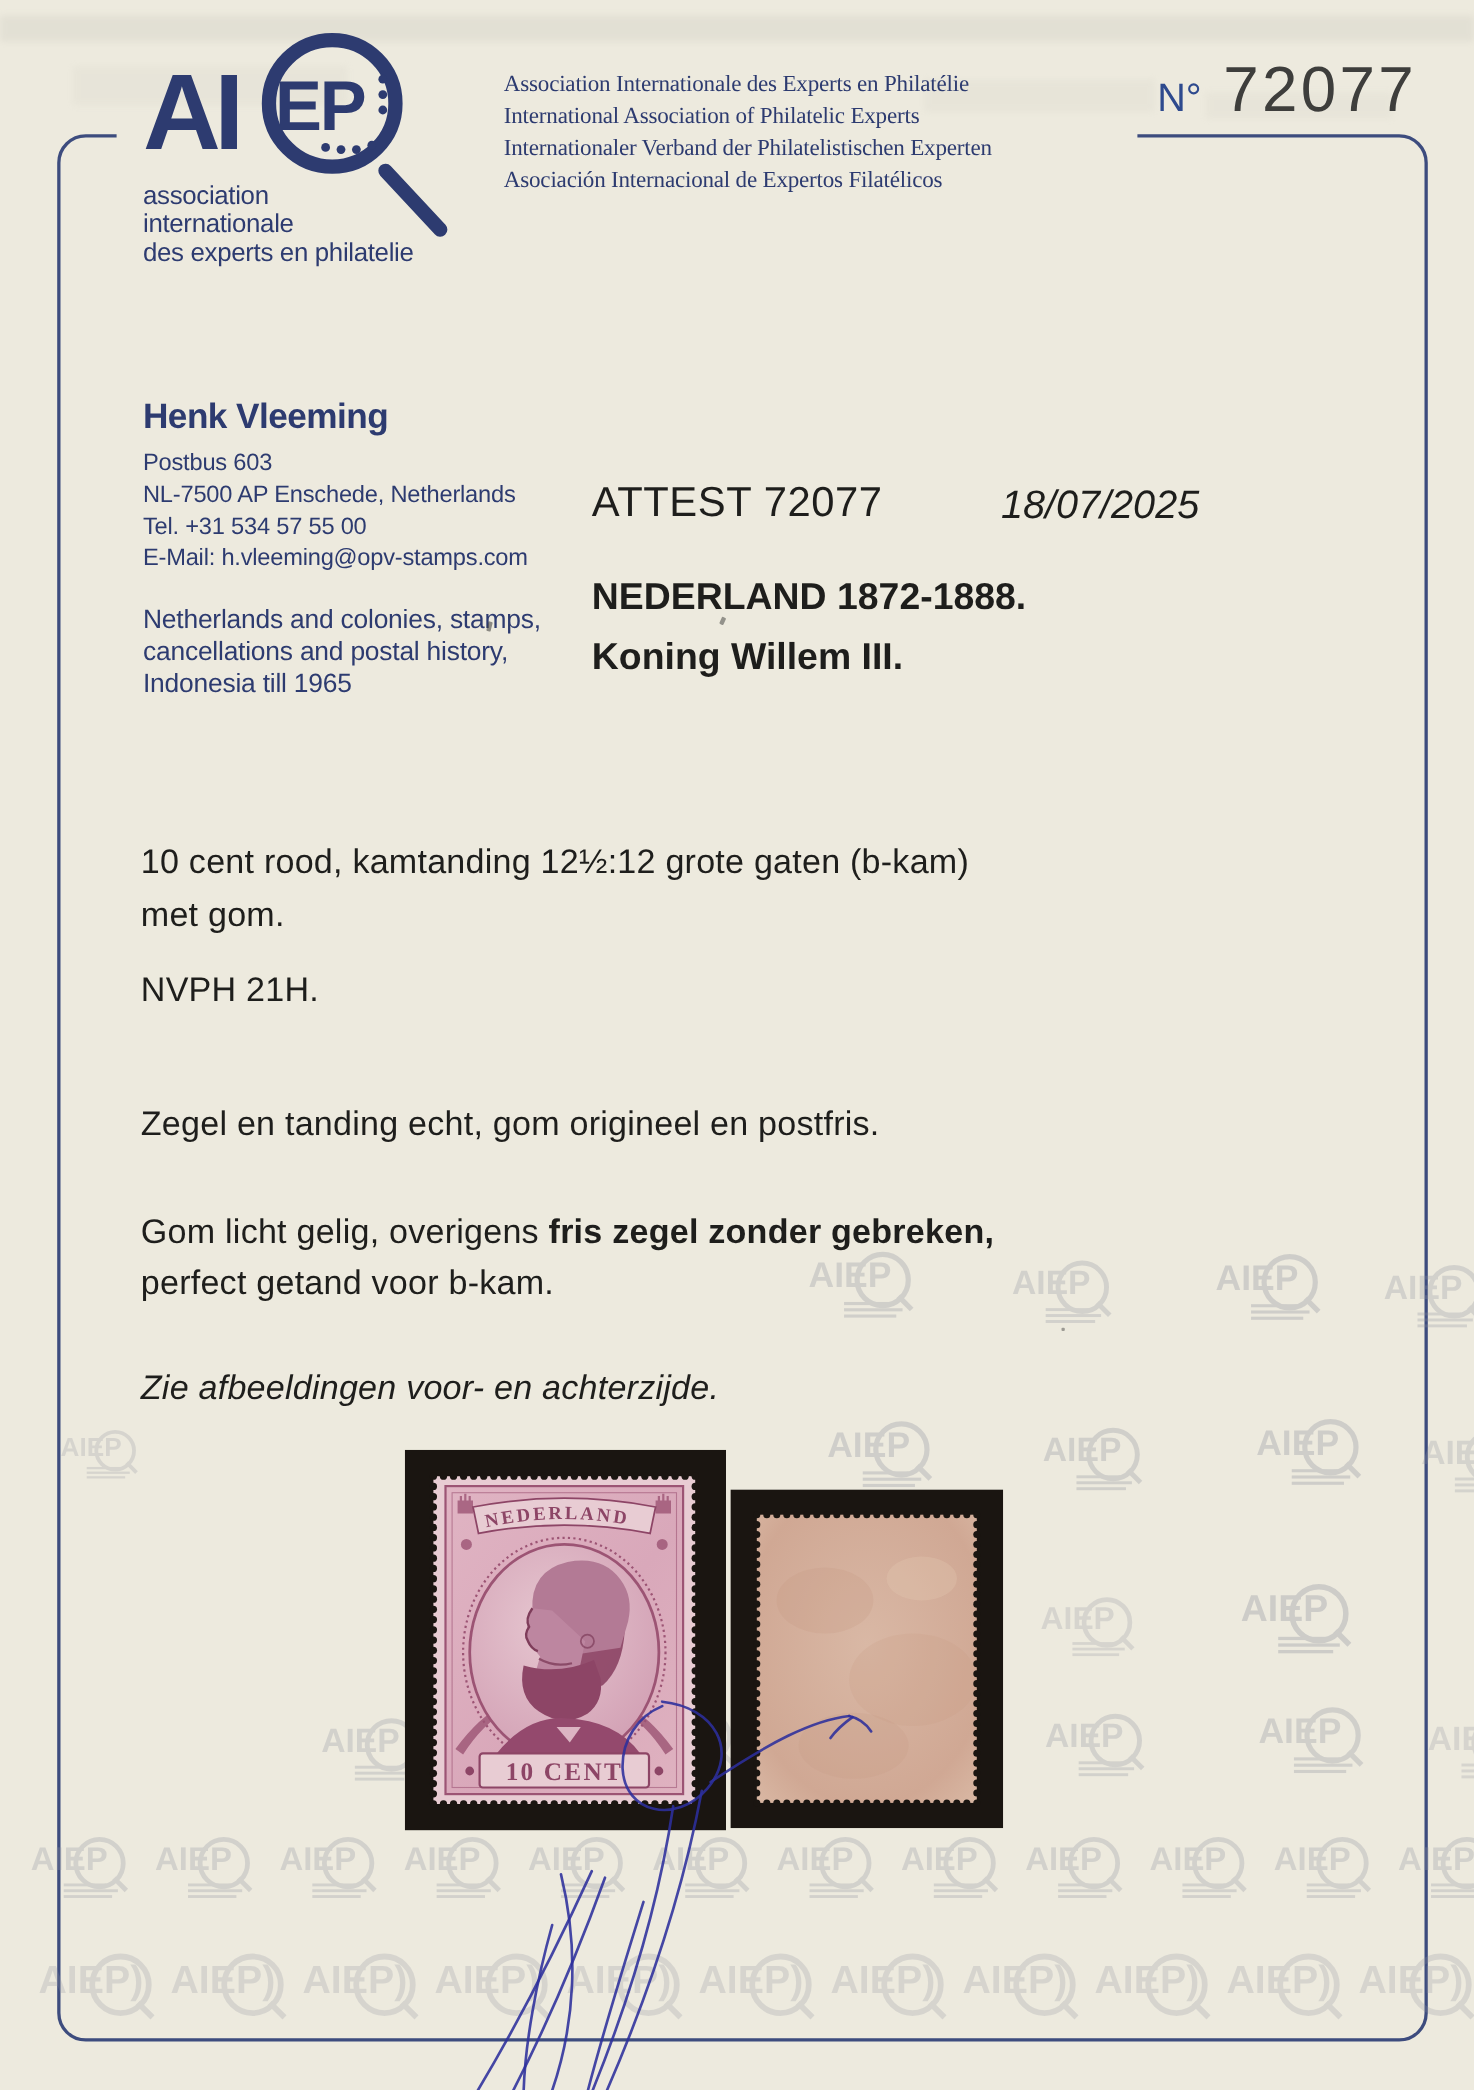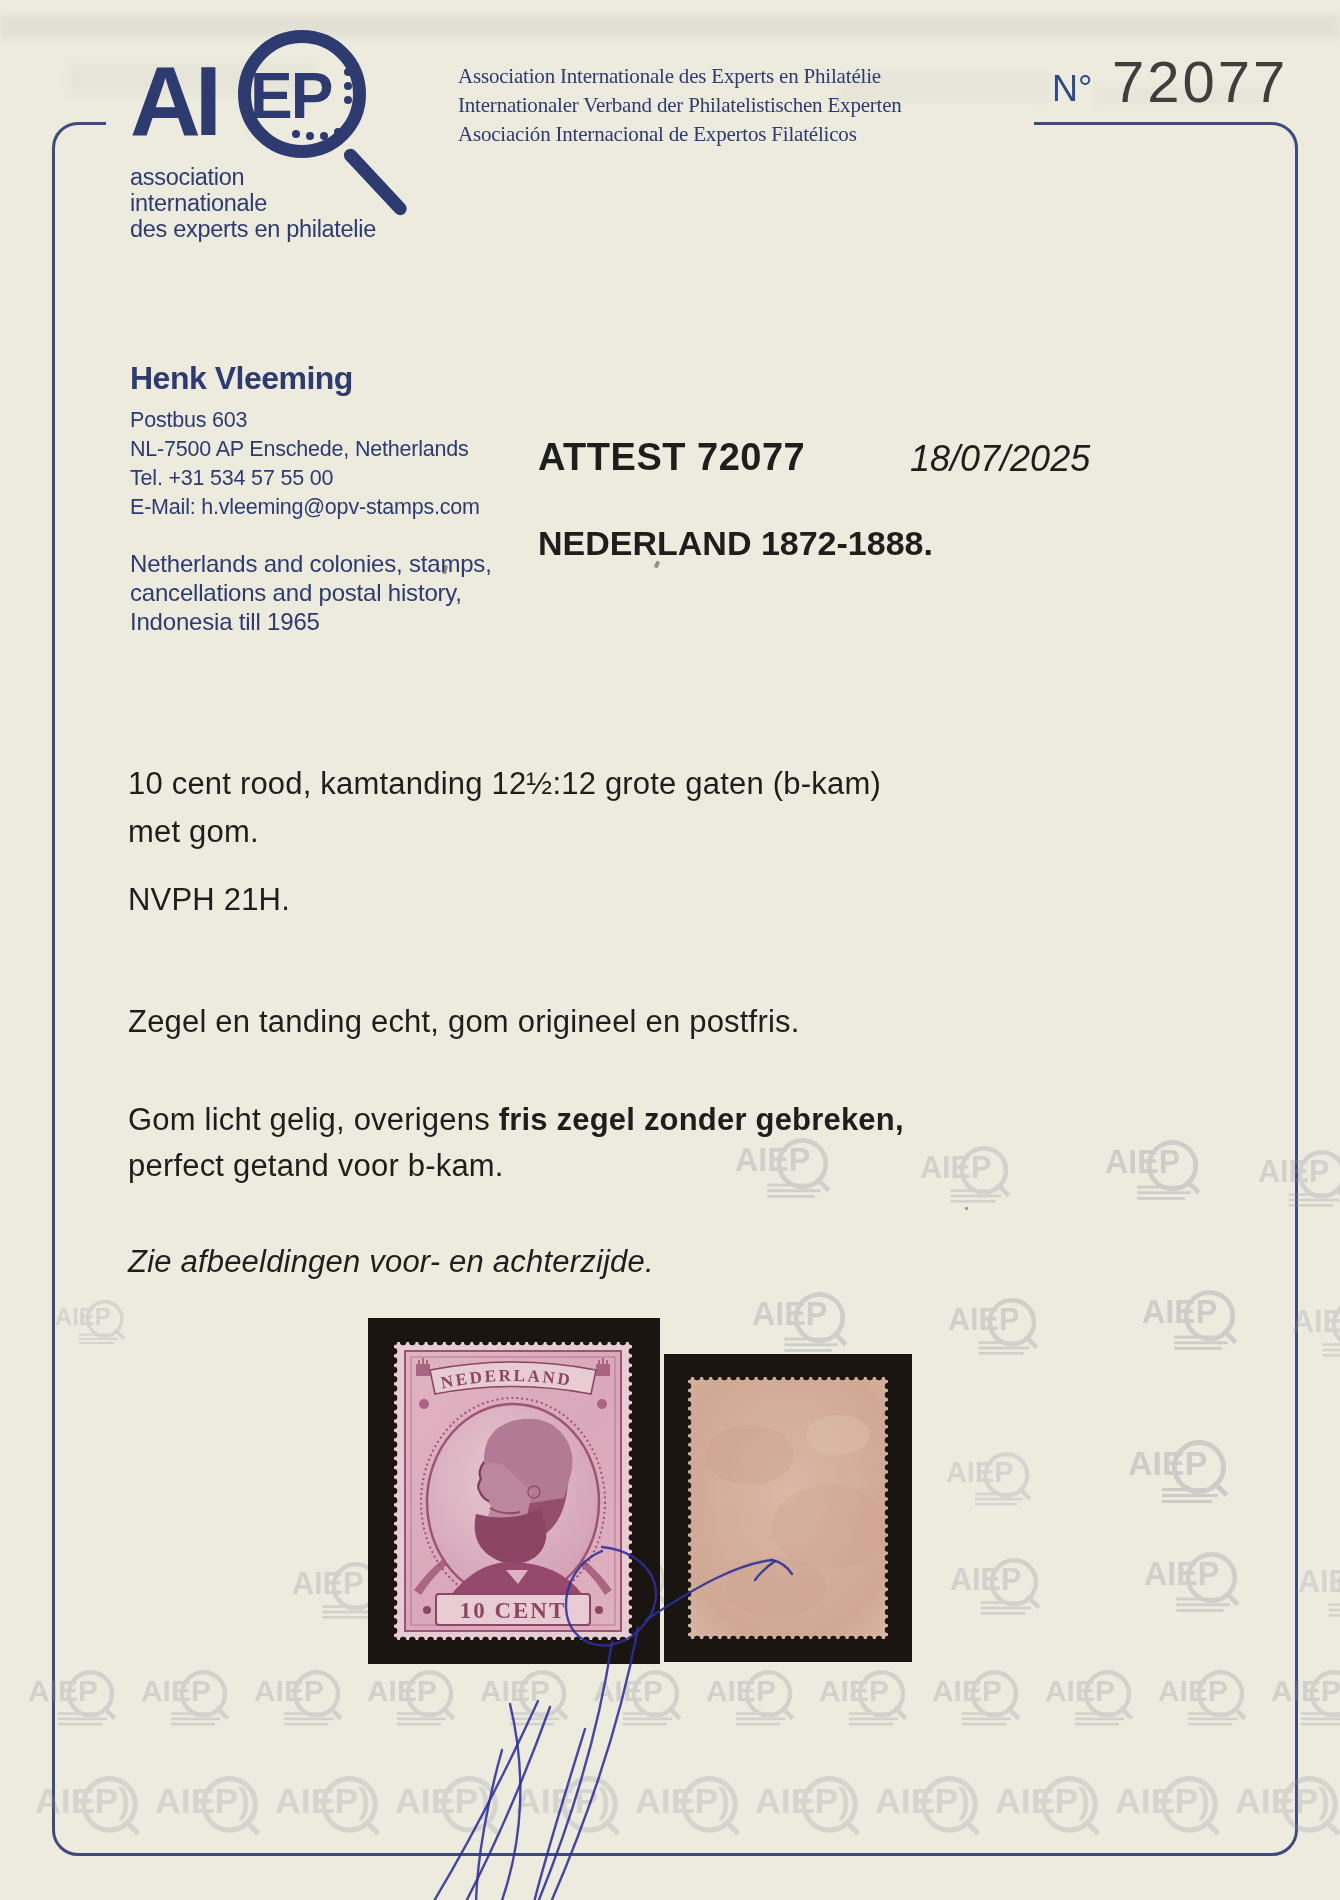--- a/index.html
+++ b/index.html
@@ -37,21 +37,21 @@
   #logo .tag{position:absolute;left:2px;top:136px;font-size:23.5px;line-height:26px;letter-spacing:-0.3px;}
   
   #assoc{position:absolute;left:458px;top:62px;font-size:21px;line-height:29px;color:var(--blue);letter-spacing:-0.2px;font-family:Liberation Serif, serif;}
   
   #certno .no{position:absolute;left:1052px;top:68px;font-size:36px;color:#2e4a8e;}
   #certno .num{position:absolute;left:1112px;top:48px;font-size:58px;color:#3e3e3c;letter-spacing:3px;}
   #expert-name{position:absolute;left:130px;top:360px;font-size:32px;font-weight:bold;color:var(--blue);letter-spacing:-0.5px;}
   #expert-addr{position:absolute;left:130px;top:406px;font-size:21.5px;line-height:29px;color:var(--blue);letter-spacing:-0.2px;}
   #expert-spec{position:absolute;left:130px;top:549px;font-size:24px;line-height:29px;color:var(--blue);letter-spacing:-0.2px;}
   
-  #attest-title{position:absolute;left:538px;top:436px;font-size:38px;font-weight:bold;letter-spacing:0.5px;}
+  #attest-title{position:absolute;left:538px;top:436px;font-size:38px;font-weight:normal;letter-spacing:0.5px;}
   #attest-date{position:absolute;left:910px;top:438px;font-size:36px;font-style:italic;}
   #head1{position:absolute;left:538px;top:524px;font-size:34px;font-weight:bold;}
   #head2{position:absolute;left:538px;top:578px;font-size:34px;font-weight:bold;}
   
   .body-line{position:absolute;left:128px;font-size:31px;letter-spacing:0.2px;white-space:nowrap;}
   #b1{top:766px;} #b2{top:814px;}
   #b3{top:882px;font-weight:normal;}
   #b4{top:1004px;}
   #b5{top:1102px;} #b5 b{font-weight:bold;}
   #b6{top:1148px;}
@@ -387,20 +387,21 @@
     <span class="handle"></span>
     <div class="tag">
       <div>association</div>
       <div>internationale</div>
       <div>des experts en philatelie</div>
     </div>
   </div>
 
   <div id="assoc">
     <div>Association Internationale des Experts en Philatélie</div>
+    <div>International Association of Philatelic Experts</div>
     <div>Internationaler Verband der Philatelistischen Experten</div>
     <div>Asociación Internacional de Expertos Filatélicos</div>
   </div>
 
   <div id="certno">
     <span class="no">N°</span>
     <span class="num">72077</span>
   </div>
 
   <div id="expert-name">Henk Vleeming</div>
@@ -412,20 +413,21 @@
   </div>
   <div id="expert-spec">
     <div>Netherlands and colonies, stamps,</div>
     <div>cancellations and postal history,</div>
     <div>Indonesia till 1965</div>
   </div>
 
   <div id="attest-title">ATTEST 72077</div>
   <div id="attest-date">18/07/2025</div>
   <div id="head1">NEDERLAND 1872-1888.</div>
+  <div id="head2">Koning Willem III.</div>
 
   <div id="b1" class="body-line">10 cent rood, kamtanding 12½:12 grote gaten (b-kam)</div>
   <div id="b2" class="body-line">met gom.</div>
   <div id="b3" class="body-line">NVPH 21H.</div>
   <div id="b4" class="body-line">Zegel en tanding echt, gom origineel en postfris.</div>
   <div id="b5" class="body-line"><span>Gom licht gelig, overigens </span><b>fris zegel zonder gebreken,</b></div>
   <div id="b6" class="body-line">perfect getand voor b-kam.</div>
   <div id="b7" class="body-line">Zie afbeeldingen voor- en achterzijde.</div>
 
   <div class="speck" style="left:443px;top:565px;width:4px;height:9px;transform:rotate(14deg);opacity:.55"></div>

